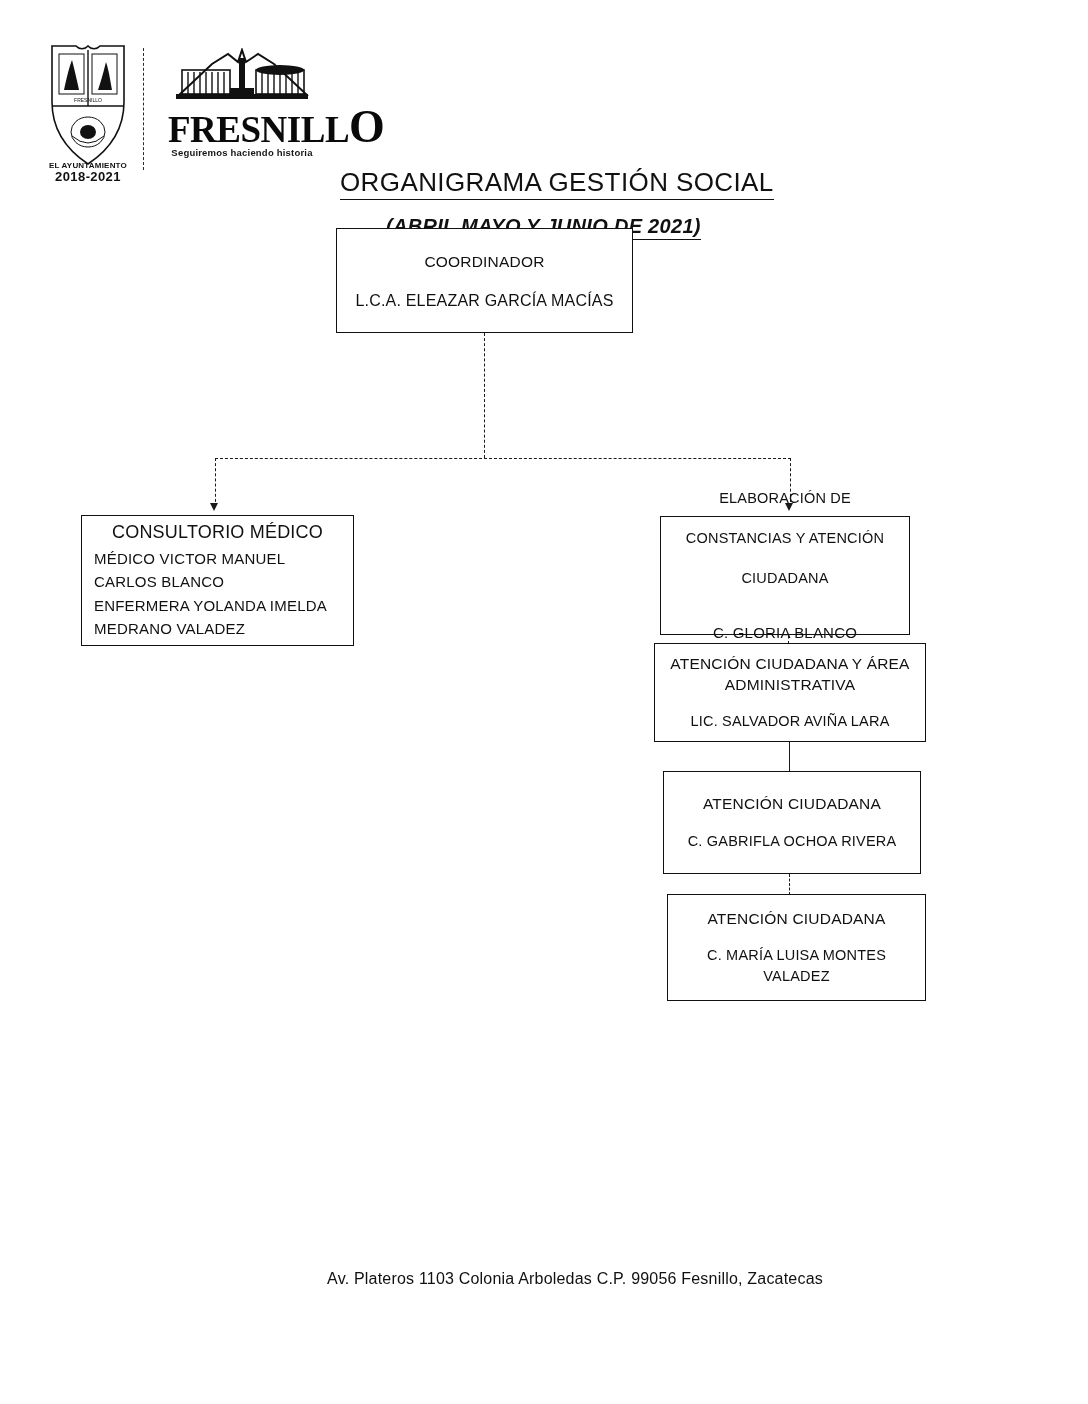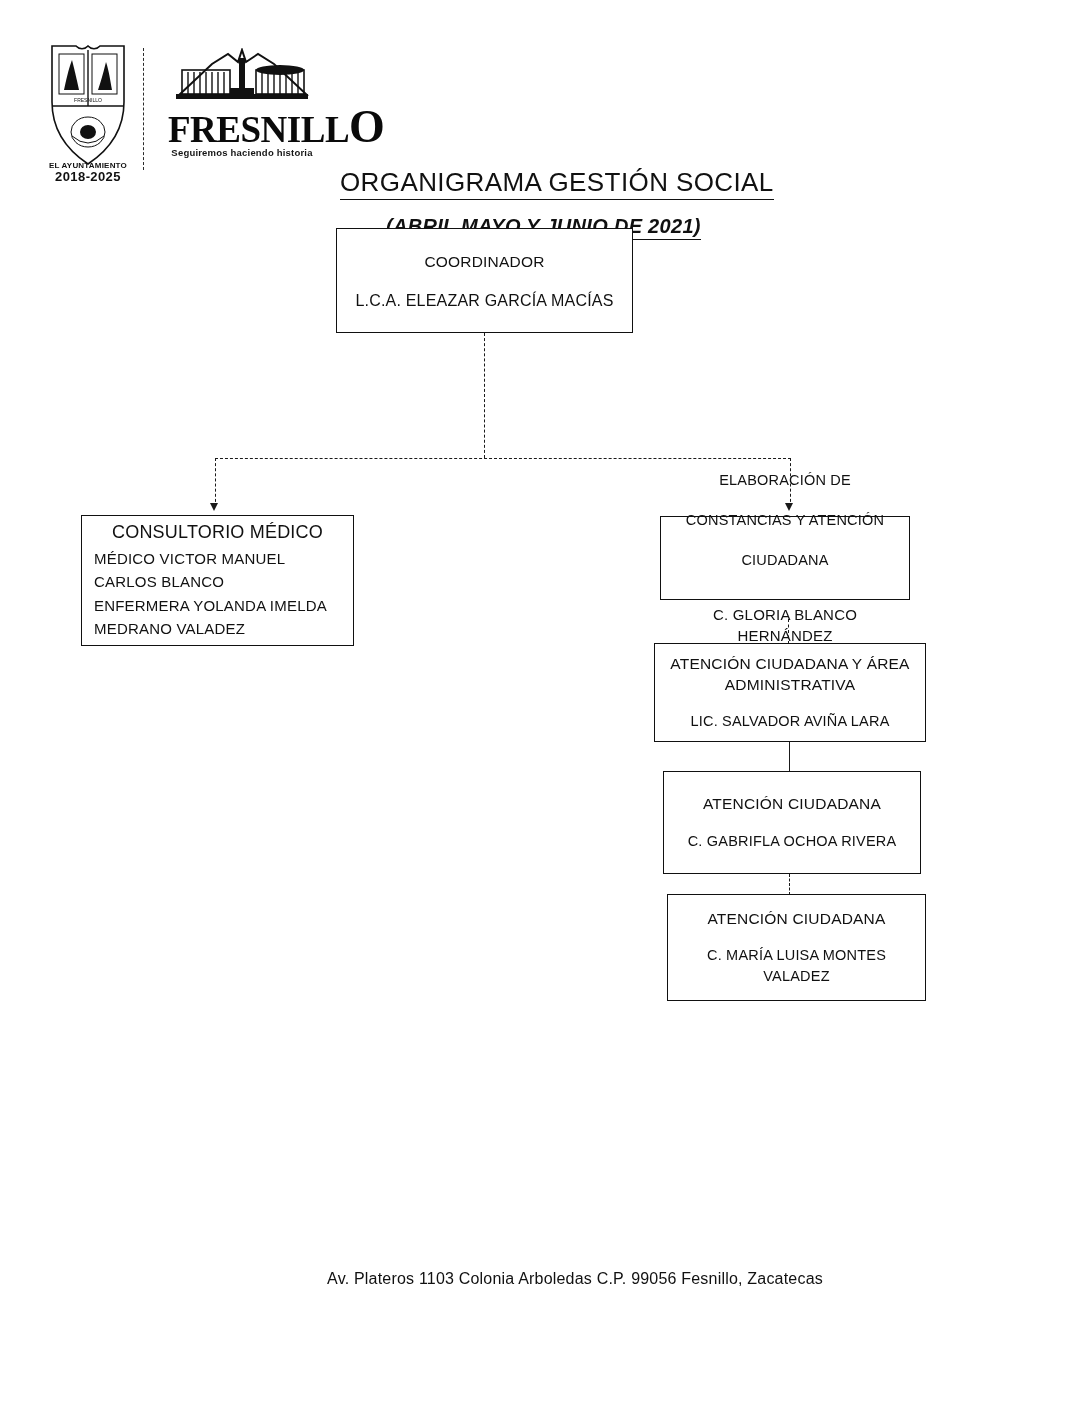--- a/index.html
+++ b/index.html
@@ -139,21 +139,21 @@
     line-height: 21.5px;
   }
 
   #node-coordinador { left: 336px; top: 228px; width: 297px; height: 105px; }
   #node-coordinador .role { font-size: 15.5px; }
   #node-coordinador .person { font-size: 16px; margin-top: 18px; }
 
   #node-consultorio { left: 81px; top: 515px; width: 273px; height: 131px; padding: 6px 12px; }
   #node-consultorio .role { font-size: 18px; margin-bottom: 3px; }
 
-  #node-elaboracion { left: 660px; top: 516px; width: 250px; height: 84px; gap: 20px; }
+  #node-elaboracion { left: 660px; top: 516px; width: 250px; height: 119px; gap: 20px; }
   #node-elaboracion .role { font-size: 14.5px; line-height: 20px; }
   #node-elaboracion .person { font-size: 15px; margin-top: 14px; }
 
   #node-area-admin { left: 654px; top: 643px; width: 272px; height: 99px; }
   #node-area-admin .person { }
 
   #node-atencion-1 { left: 663px; top: 771px; width: 258px; height: 103px; }
   #node-atencion-1 .person { margin-top: 17px; }
 
   #node-atencion-2 { left: 667px; top: 894px; width: 259px; height: 107px; }
@@ -213,21 +213,21 @@
         <path d="M18 50 c3 -14 5 -22 8 -30 c2 8 4 16 7 30" fill="#111"></path>
         <path d="M52 50 c4 -12 6 -20 8 -28 c3 9 4 17 6 28" fill="#111"></path>
         <ellipse cx="42" cy="92" rx="17" ry="15" fill="none" stroke="#111" stroke-width="1"></ellipse>
         <ellipse cx="42" cy="92" rx="8" ry="7" fill="#111"></ellipse>
         <path d="M26 96 q16 14 32 0" fill="none" stroke="#111" stroke-width="1"></path>
         <text x="42" y="62" font-size="5" text-anchor="middle" fill="#111" font-family="Liberation Sans, sans-serif">FRESNILLO</text>
       </svg>
     </div>
     <div class="shield-caption">
       <div>EL AYUNTAMIENTO</div>
-      <div class="shield-year">2018-2025</div>
+      <div class="shield-year">2018-2021</div>
     </div>
 
     <div class="divider-dotted"></div>
 
     <div class="brand">
       <svg class="brand-mark" viewBox="0 0 148 62" aria-hidden="true">
         <path d="M10 48 L44 16 L60 6 L70 14 L74 2 L78 14 L90 6 L106 16 L140 48" fill="none" stroke="#111" stroke-width="2"></path>
         <rect x="8" y="46" width="132" height="5" fill="#111"></rect>
         <rect x="14" y="22" width="48" height="24" fill="none" stroke="#111" stroke-width="1.6"></rect>
         <rect x="88" y="22" width="48" height="24" fill="none" stroke="#111" stroke-width="1.6"></rect>

